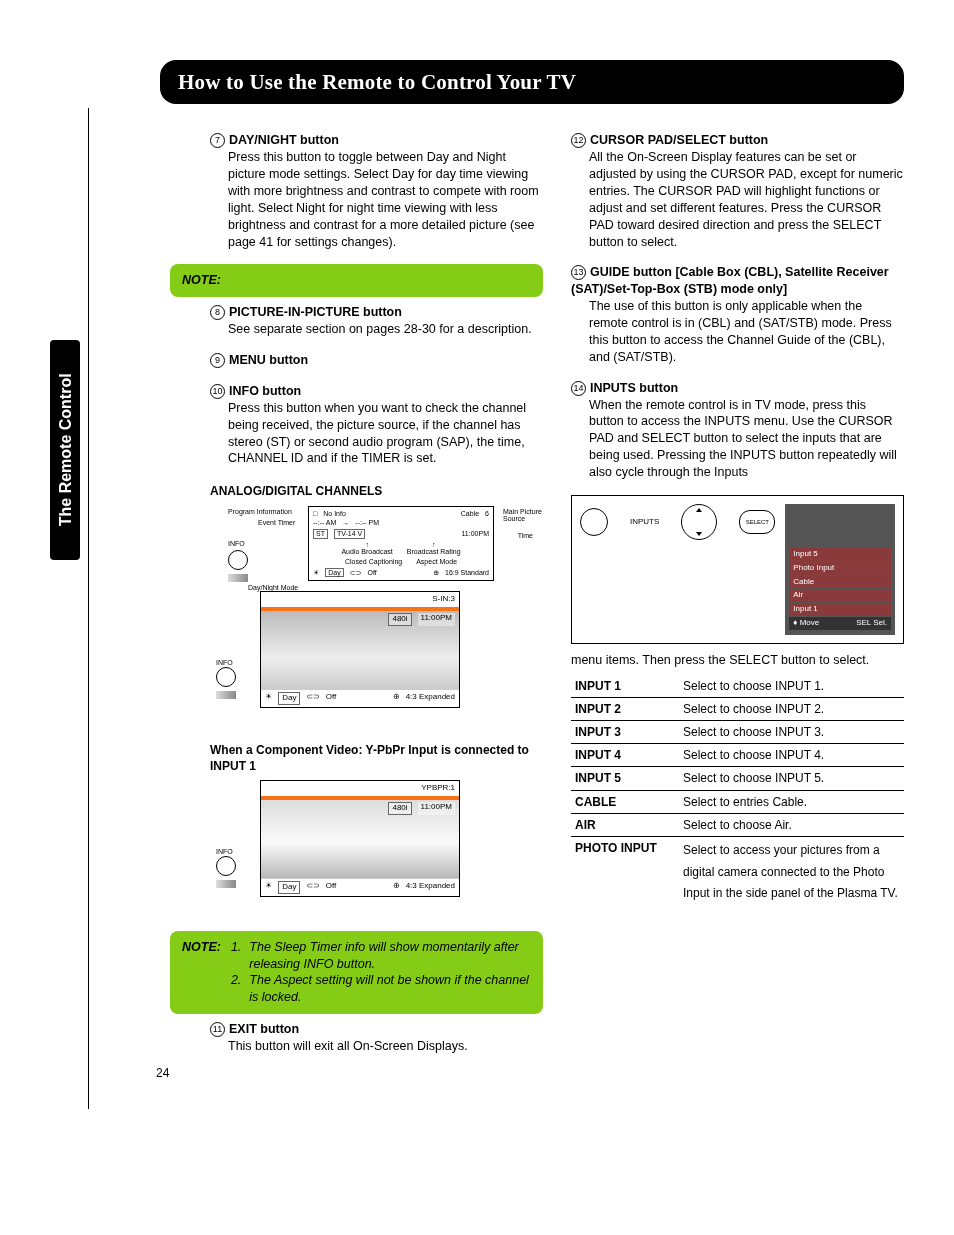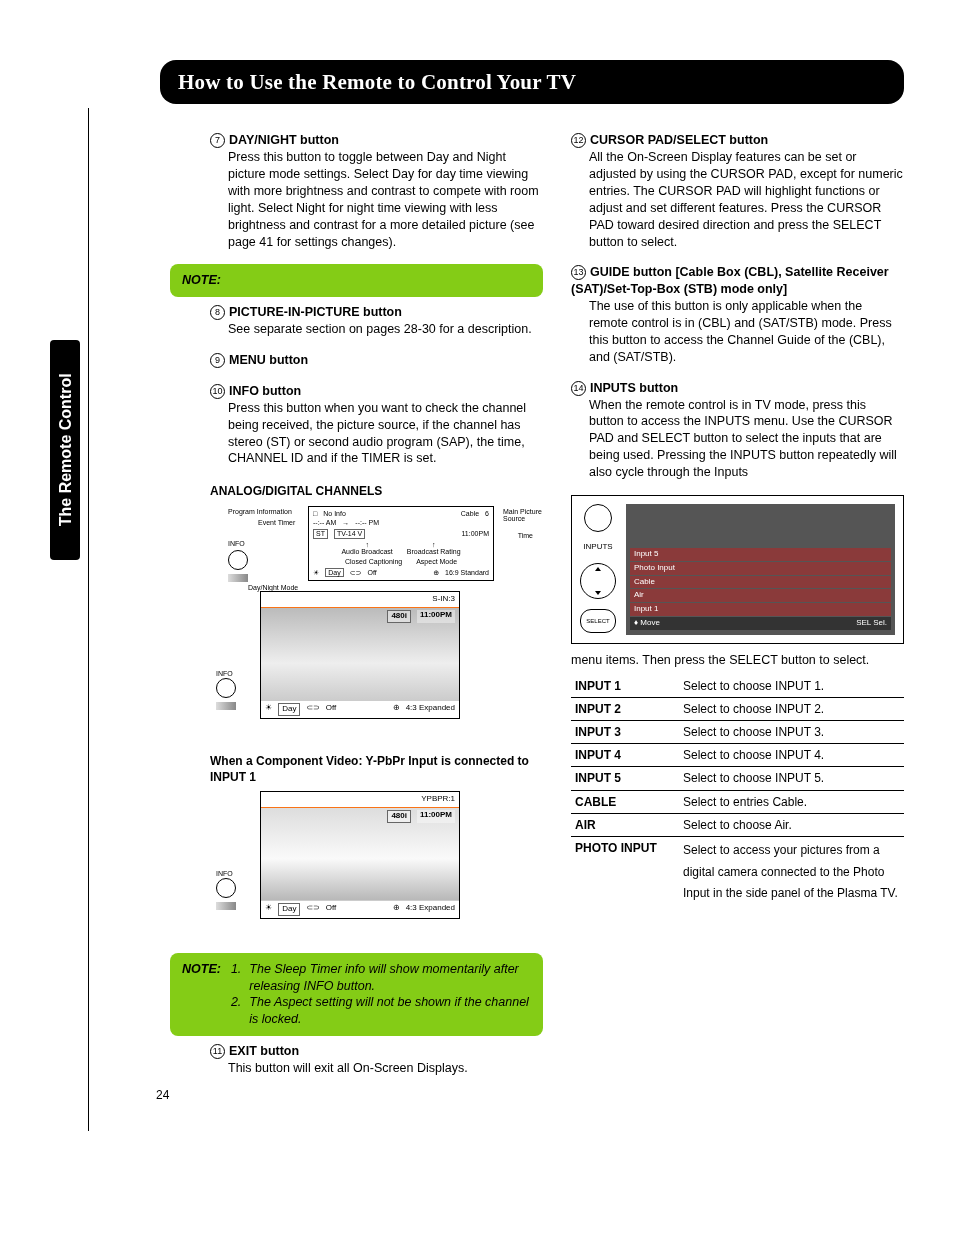--- a/index.html
+++ b/index.html
@@ -117,27 +117,26 @@
   .photo-box {
     border: 1px solid #000;
     margin: 4px 18px 10px 50px;
     width: 200px;
     box-sizing: border-box;
   }
   .photo-top {
     text-align: right;
     font-size: 8px;
     padding: 2px 4px;
-    border-bottom: 1px solid #f97316;
+    border-bottom: 4px solid #f97316;
   }
   .photo-img {
-    height: 92px;
+    height: 78px;
     background: linear-gradient(#bbb, #eee 60%, #ccc);
     position: relative;
-    font-weight: bold;
   }
   .photo-overlay {
     position: absolute;
     top: 2px;
     right: 4px;
     font-size: 8px;
     display: flex;
     gap: 6px;
   }
   .photo-overlay span {
@@ -183,23 +182,22 @@
   .inputs-box {
     border: 1.5px solid #000;
     padding: 8px;
     margin: 8px 0 8px 0;
     display: flex;
     gap: 10px;
     align-items: flex-start;
   }
   .inputs-left {
     display: flex;
-    flex-direction: column;
     align-items: center;
-    gap: 10px;
+    gap: 22px;
     font-size: 8px;
   }
   .big-circle {
     width: 26px;
     height: 26px;
     border: 1.5px solid #000;
     border-radius: 50%;
   }
   .dpad {
     width: 34px;

